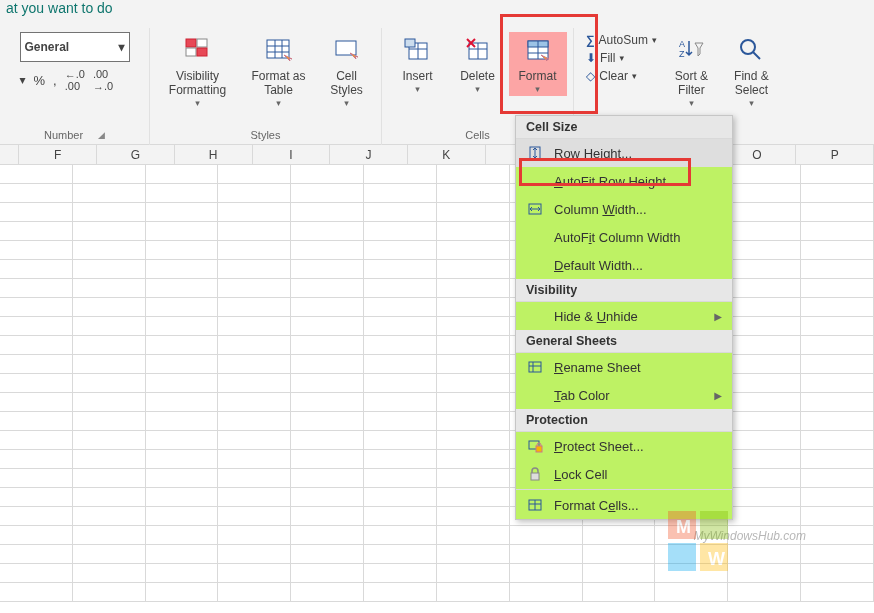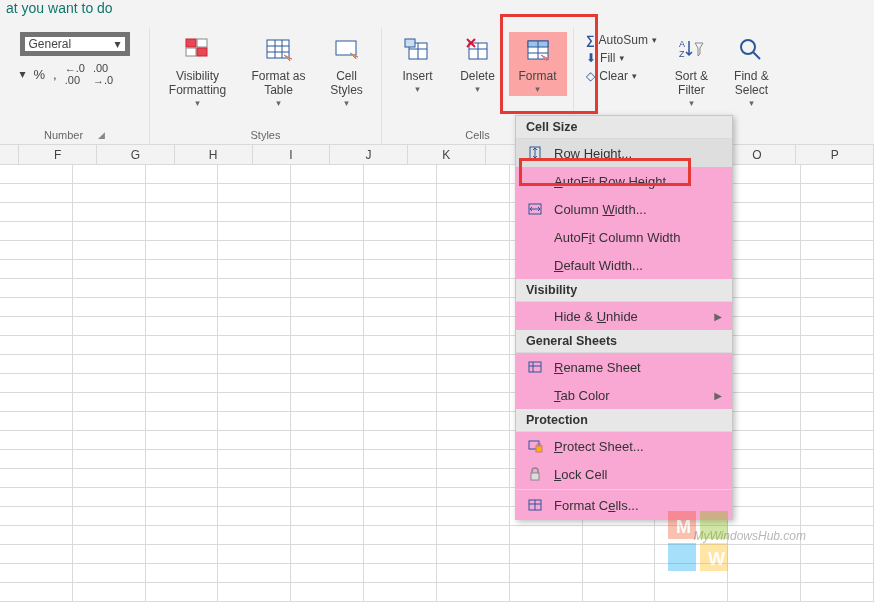--- a/index.html
+++ b/index.html
@@ -8,34 +8,34 @@
   .tell-me { position:absolute; top:0; left:0; font-size:14px; color:#0f766e; padding:0 6px;}
   .groups { display:flex; position:absolute; top:28px; left:0; right:0; height:117px;}
   .group { border-right:1px solid #e1e1e1; display:flex; flex-direction:column; align-items:center; justify-content:space-between; padding:4px 8px 2px 8px;}
   .group-label { font-size:11px; color:#666; padding:2px 0 2px 0; display:flex; align-items:center; gap:15px;}
   .group-label .dlg { font-size:9px; color:#888; }
   .btn-large { display:flex; flex-direction:column; align-items:center; width:58px; padding:2px 2px; font-size:12px; color:#444; text-align:center; line-height:1.15; cursor:default;}
   .btn-large .icn { width:32px; height:32px; display:flex; align-items:center; justify-content:center; margin-bottom:4px;}
   .btn-row { display:flex; gap:2px; }
   .drop { font-size:9px; color:#666; text-align:center; margin-top:0px;}
   .number-top { display:flex; gap:4px; align-items:center;}
-  .nf-select { background:#fff; border:5px solid #737373; font-size:12px; padding:0 4px; width:110px; display:flex; justify-content:space-between; align-items:center;}
+  .nf-select { background:#fff; border:1px solid #737373; font-size:12px; padding:7px 4px; width:110px; display:flex; justify-content:space-between; align-items:center;font-weight:bold;}
   .nf-row2 { display:flex; gap:8px; align-items:center; margin-top:6px; font-size:13px; color:#444;}
   .mini { font-size:12px; }
   .editing-col { display:flex; flex-direction:column; gap:2px; font-size:12px; color:#444;}
   .ed-item { display:flex; align-items:center; gap:4px; padding:1px 2px;}
   .highlight-red { border:3px solid #e53935; position:absolute; pointer-events:none; }
   .hl-format { top:14px; left:500px; width:98px; height:100px; }
   .hl-row { top:158px; left:519px; width:172px; height:28px; }
   .sheet { position:absolute; top:145px; left:0; right:0; bottom:0; overflow:hidden;}
   .colhead { display:flex; height:20px; background:#f3f3f3; border-bottom:1px solid #d9d9d9;}
   .colhead > div { width:80px; border-right:1px solid #d9d9d9; font-size:12px; color:#444; text-align:center; line-height:20px;}
   .rows > div { height:19px; border-bottom:1px solid #d9d9d9; display:flex;}
   .rows > div > div { width:80px; border-right:1px solid #d9d9d9;}
-  .menu { position:absolute; top:115px; left:515px; width:218px; background:#f9a8d4; border:1px solid #c6c6c6; box-shadow:2px 2px 6px rgba(0,0,0,.25); font-size:13px; color:#333; }
+  .menu { position:absolute; top:115px; left:515px; width:218px; background:#bef264; border:1px solid #c6c6c6; box-shadow:2px 2px 6px rgba(0,0,0,.25); font-size:13px; color:#333; }
   .menu .hdr { background:#e7e7e7; font-weight:600; padding:4px 10px; border-bottom:1px solid #d9d9d9; font-size:12.5px;}
   .menu .item { display:flex; align-items:center; gap:10px; padding:5px 10px 5px 10px; }
   .menu .item .ic { width:18px; height:18px; display:flex; align-items:center; justify-content:center; font-size:14px; color:#2b579a;}
   .menu .item.hover { background:#dedede; }
   .menu .item .arrow { margin-left:auto; font-size:10px; color:#666;}
   .menu .sep { height:1px; background:#d9d9d9; margin:1px 0;}
   .menu .txt u { text-decoration:underline; }
   .format-active { background:#fca5a5;}
   .watermark { position:absolute; right:68px; bottom:70px; font-size:12px; color:#888; opacity:.6; font-style:italic; pointer-events:none;}
   .wm-logo { position:absolute; right:140px; bottom:36px; width:72px; height:72px; opacity:.35; pointer-events:none;}

